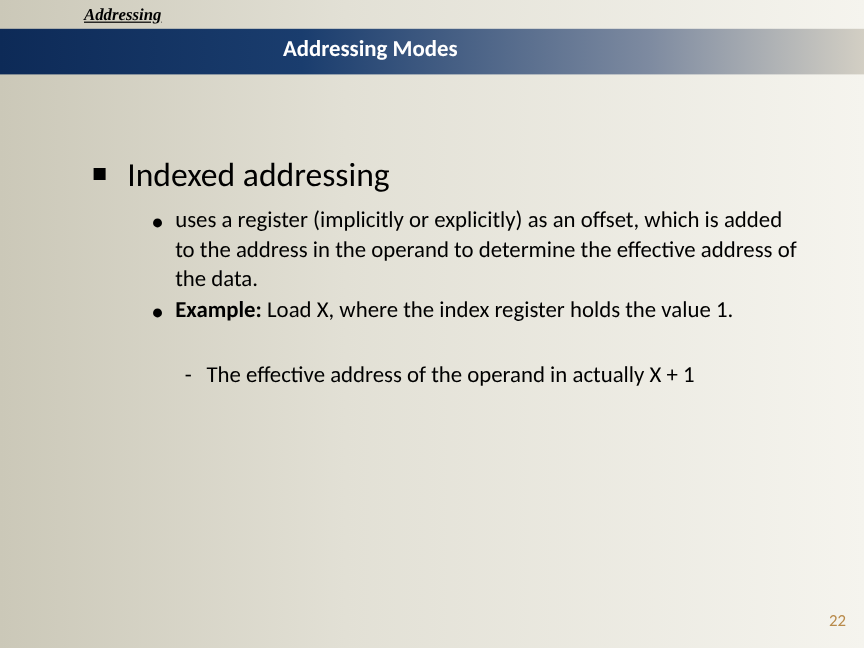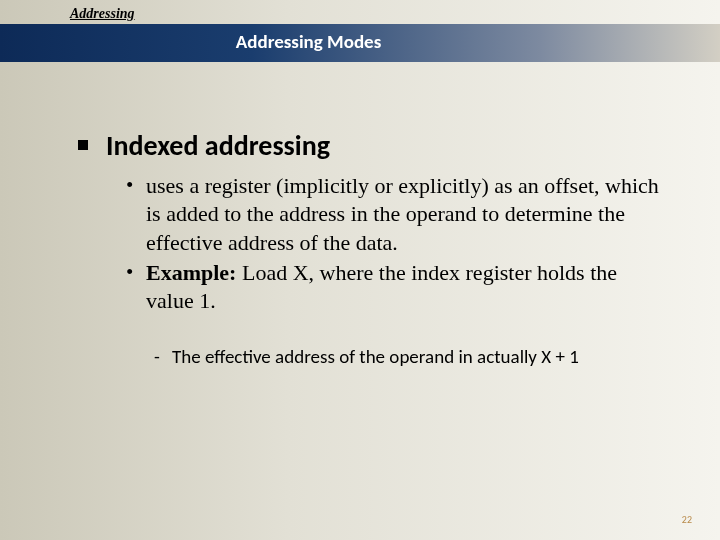--- a/index.html
+++ b/index.html
@@ -49,43 +49,42 @@
     position: absolute;
     top: 130px;
     left: 78px;
     right: 50px;
     color: #000;
   }
   .bullet-sq {
     position: relative;
     padding-left: 28px;
     font-size: 28px;
-    font-weight: bold;
+    font-weight: normal;
     line-height: 1.15;
   }
   .bullet-sq::before {
     content: "";
     position: absolute;
     left: 0;
     top: 10px;
     width: 10px;
     height: 10px;
     background: #000;
   }
   .sub-list {
     margin-top: 10px;
     padding-left: 48px;
   }
   .bullet-dot {
     position: relative;
     padding-left: 20px;
-    font-size: 22px;
+    font-size: 19px;
     line-height: 1.28;
     margin-bottom: 2px;
-    font-family: Liberation Serif, serif;
   }
   .bullet-dot::before {
     content: "•";
     position: absolute;
     left: 0;
     top: 0;
     font-size: 21px;
   }
   .subsub-list {
     margin-top: 30px;
@@ -100,22 +99,22 @@
   .bullet-dash::before {
     content: "-";
     position: absolute;
     left: 0;
     top: 0;
   }
   .bold { font-weight: bold; }
   .page-num {
     position: absolute;
     bottom: 14px;
-    right: 28px;
-    font-size: 10px;
+    right: 15px;
+    font-size: 14px;
     color: #b88a4a;
   }
 </style>
 </head>
 <body>
 
 <div class="slide">
 
   <div class="chapter-label">Addressing</div>
 

